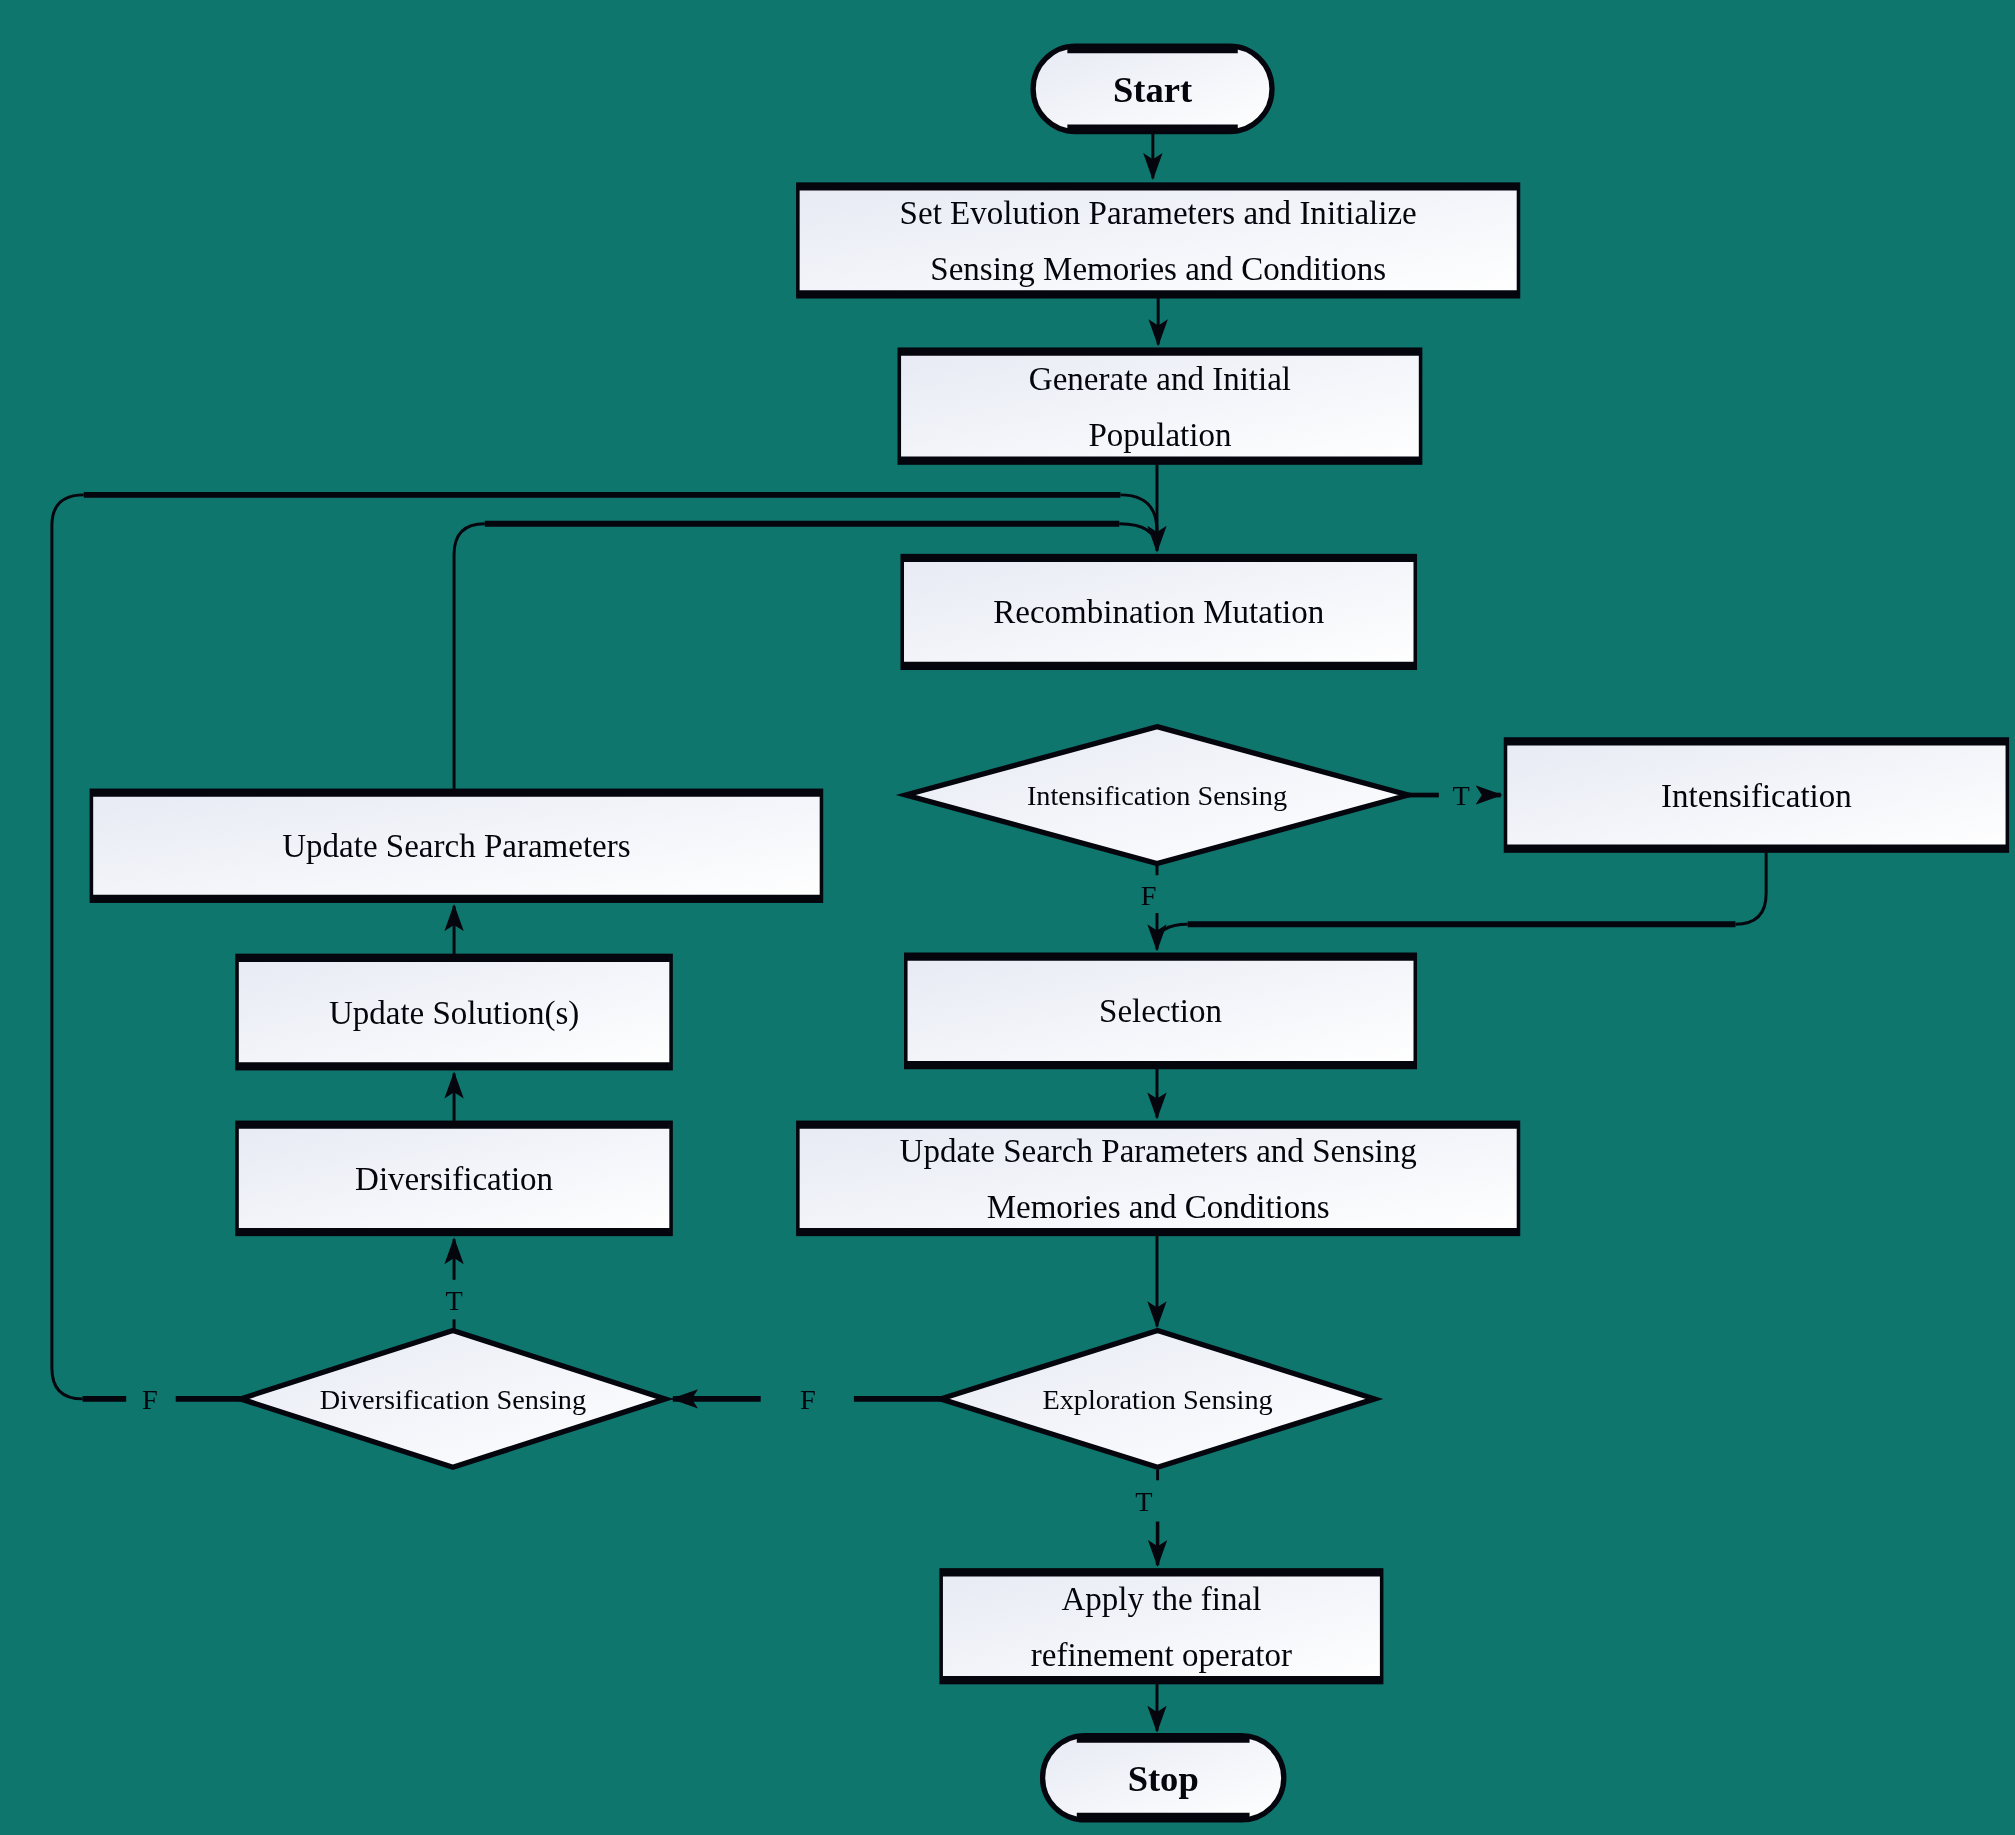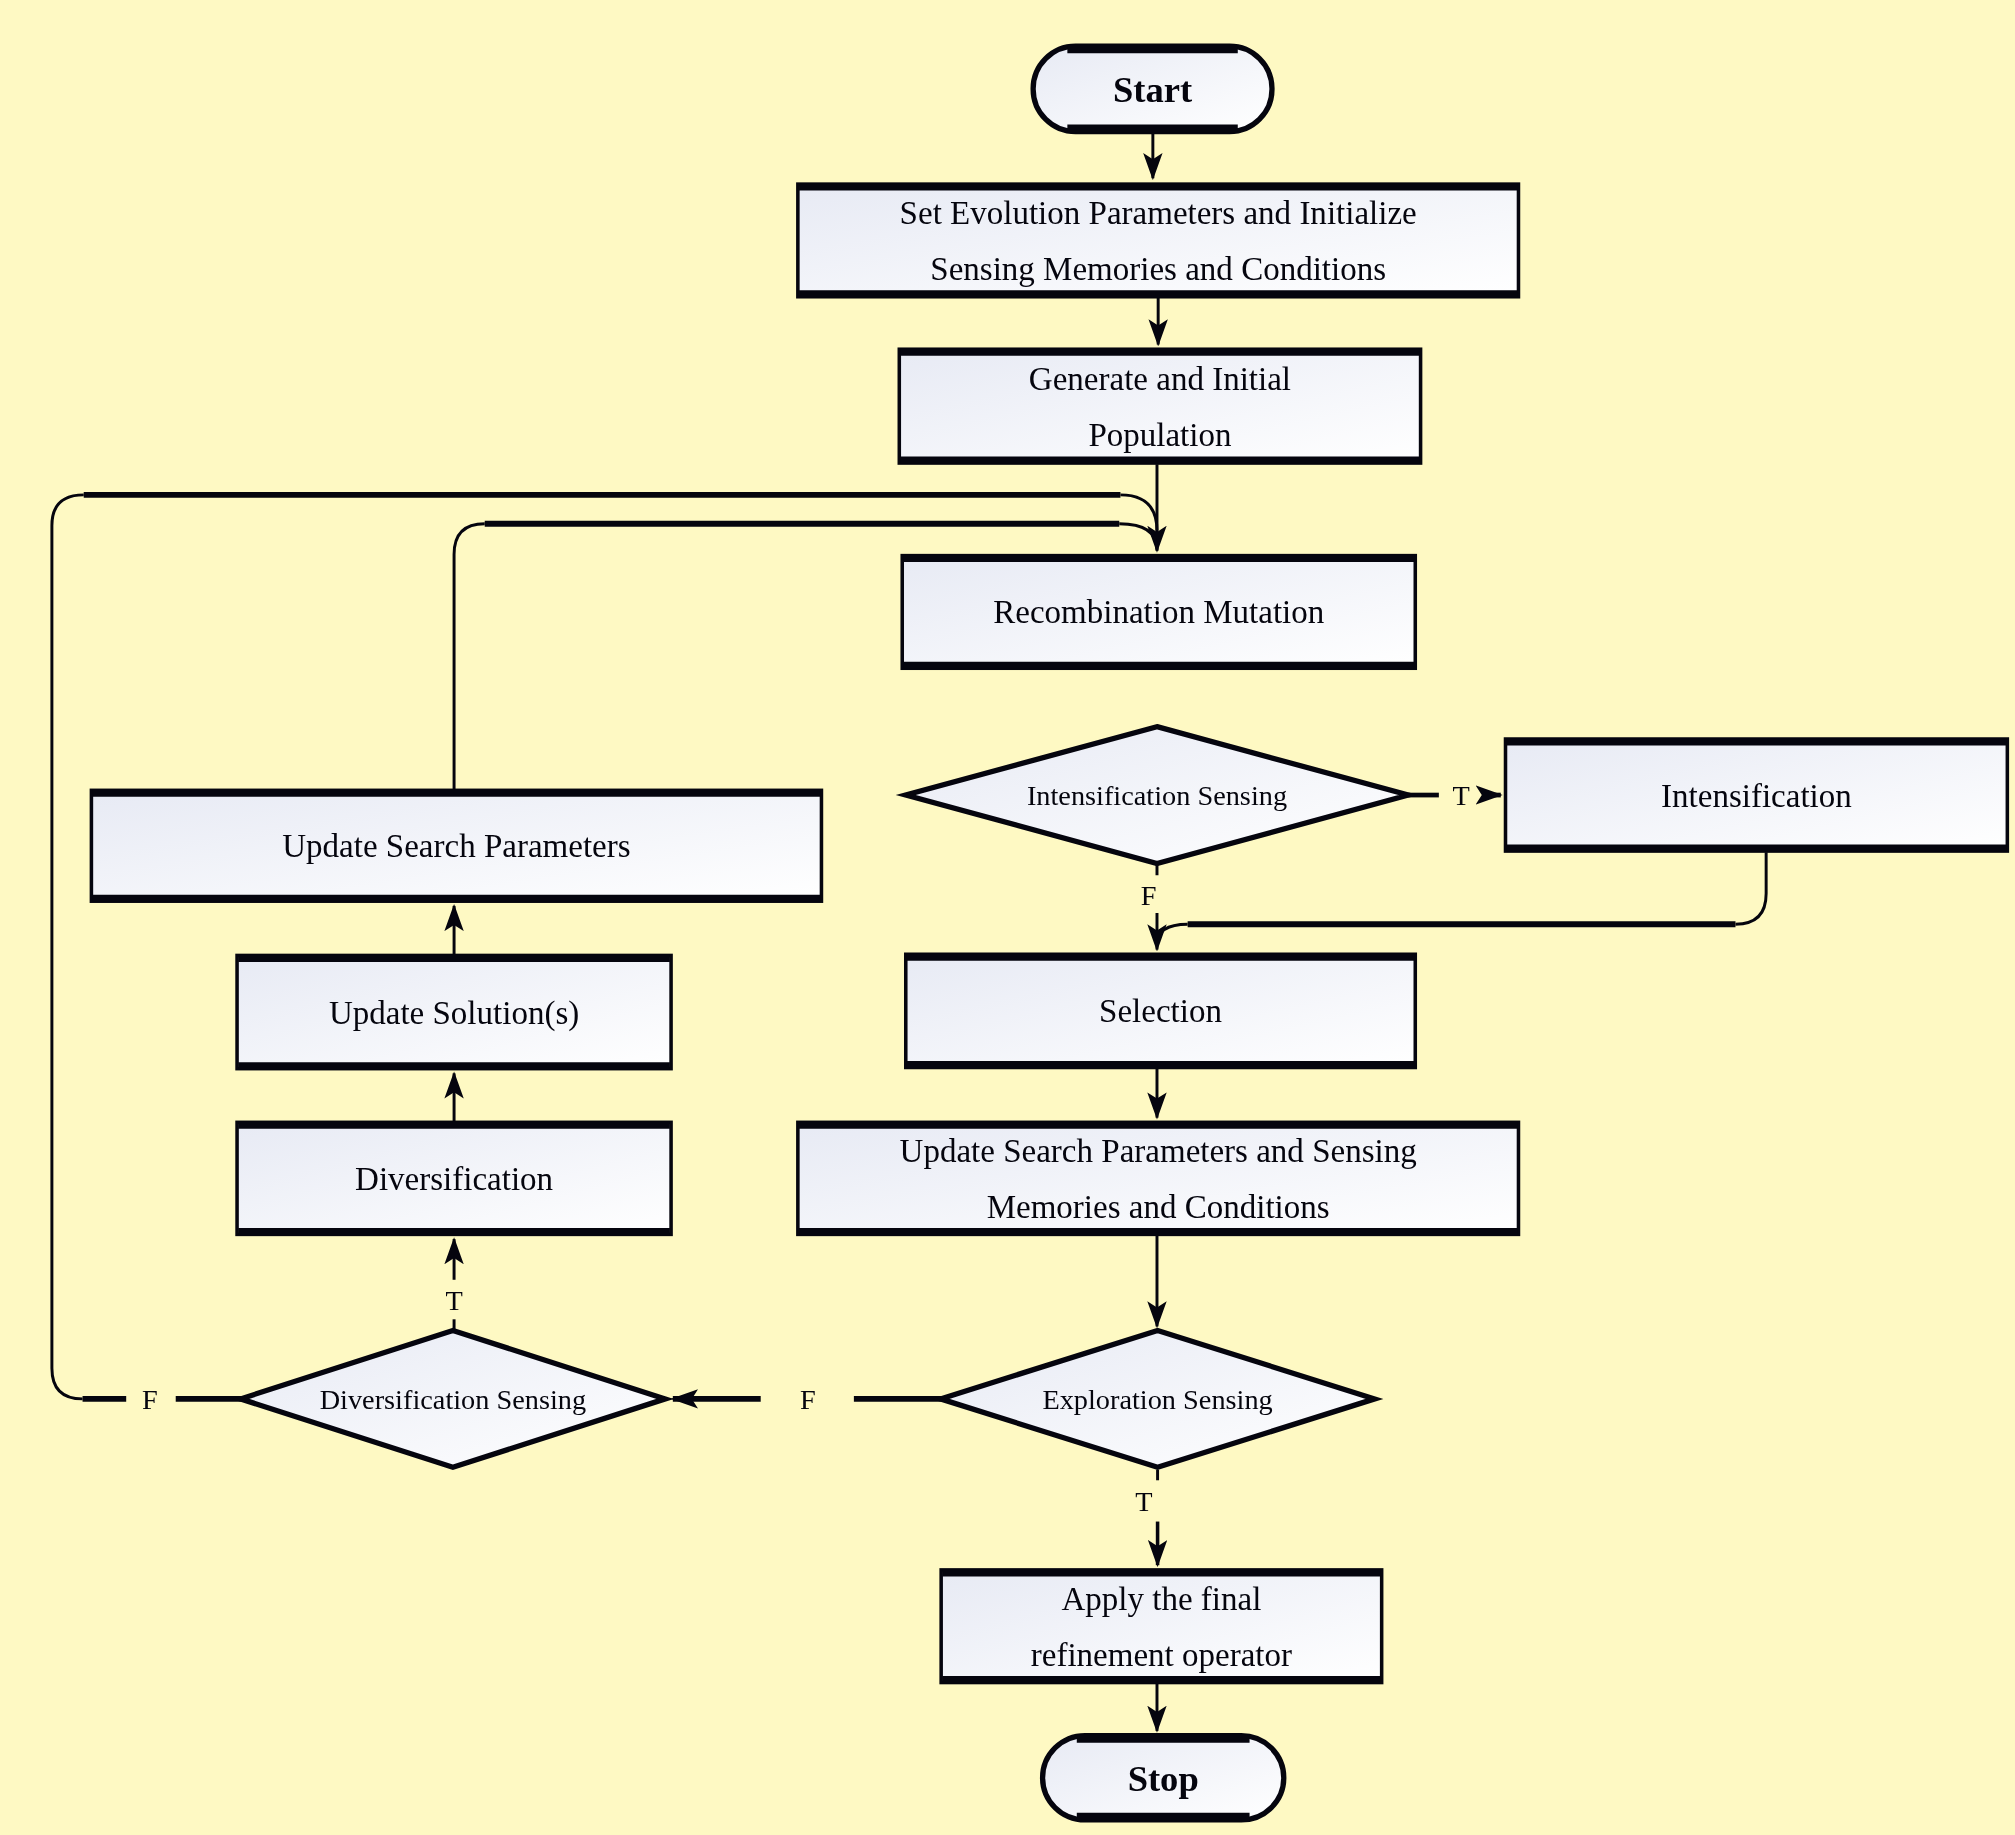--- a/index.html
+++ b/index.html
@@ -1,16 +1,16 @@
 <!DOCTYPE html>
 <html style="font-size:9.4px"><head>
 <meta charset="utf-8">
 <style>
   html,body{margin:0;padding:0;background:#ffffff;}
-  #canvas{position:relative;width:2015px;height:1836px;background:#fef9c3;}
+  #canvas{position:relative;width:2015px;height:1836px;background:#0f766e;}
   svg{display:block;}
   text{font-family:"Liberation Serif","DejaVu Serif",serif;fill:#05050e;}
   .node-label{font-size:56px;}
   .diamond-label{font-size:48px;}
   .pill-label{font-size:62px;font-weight:bold;}
   .edge-label{font-size:48px;}
 </style>
 </head>
 <body>
 

